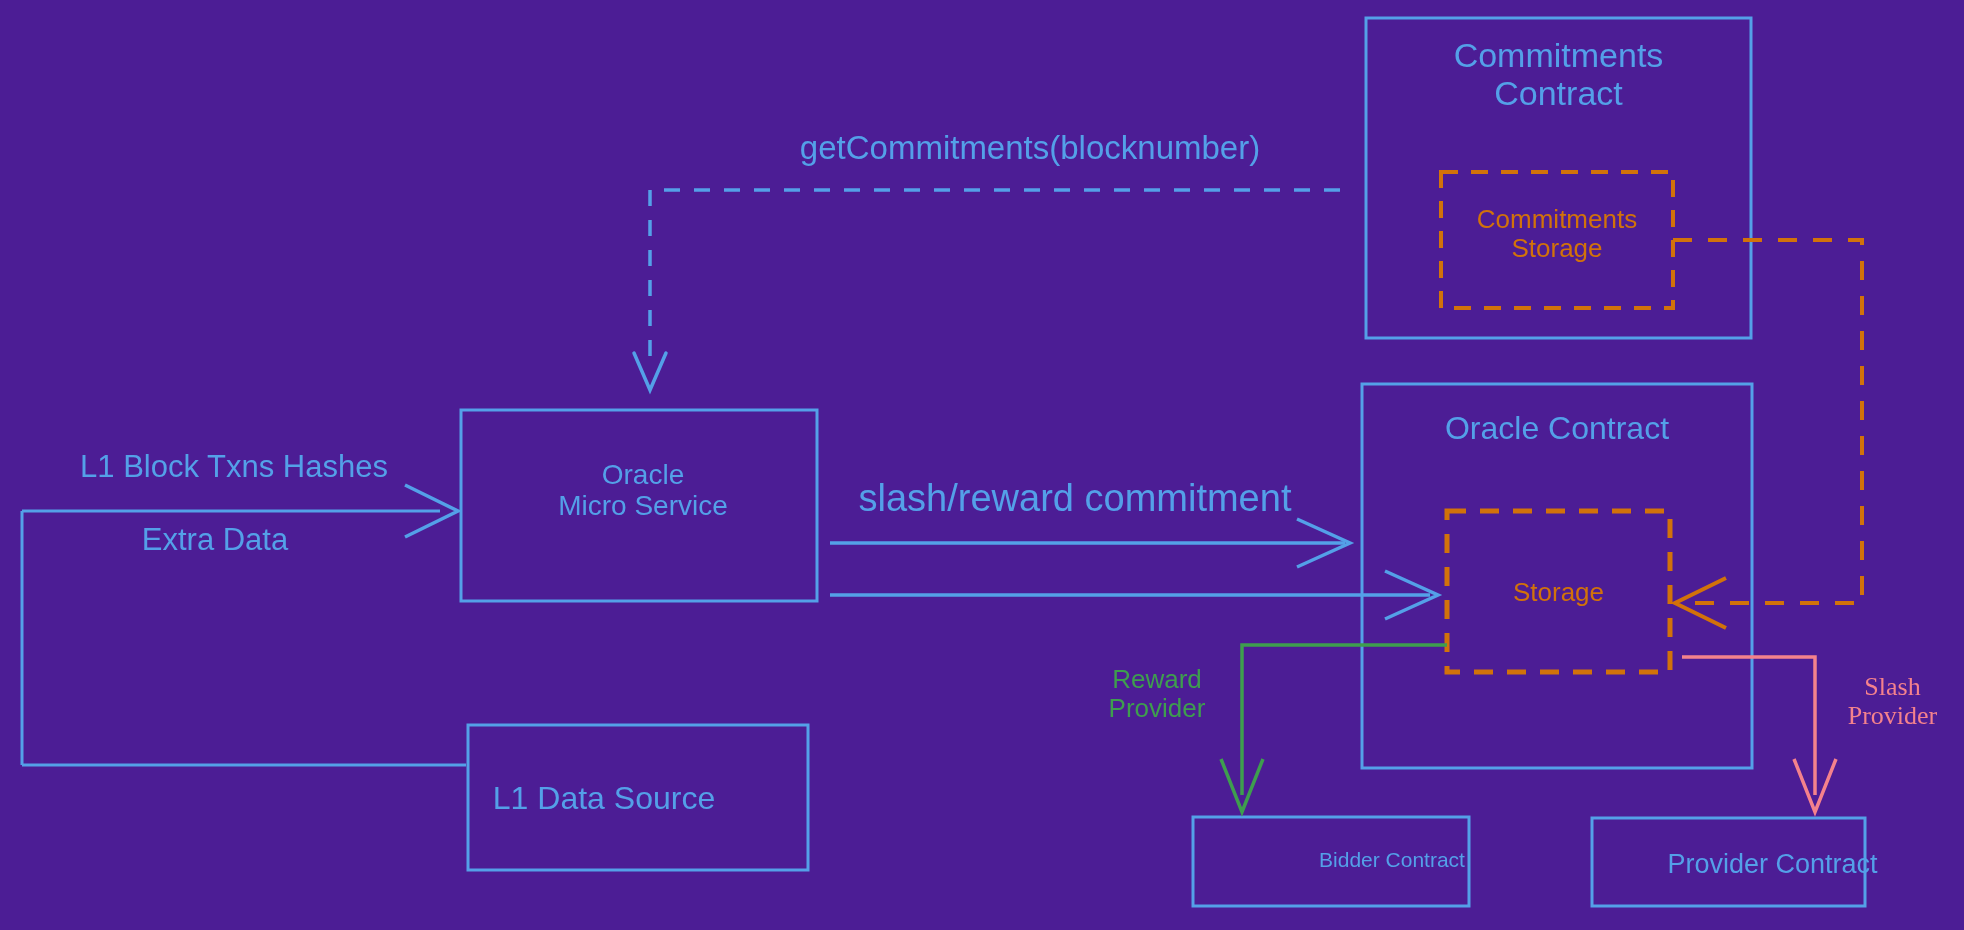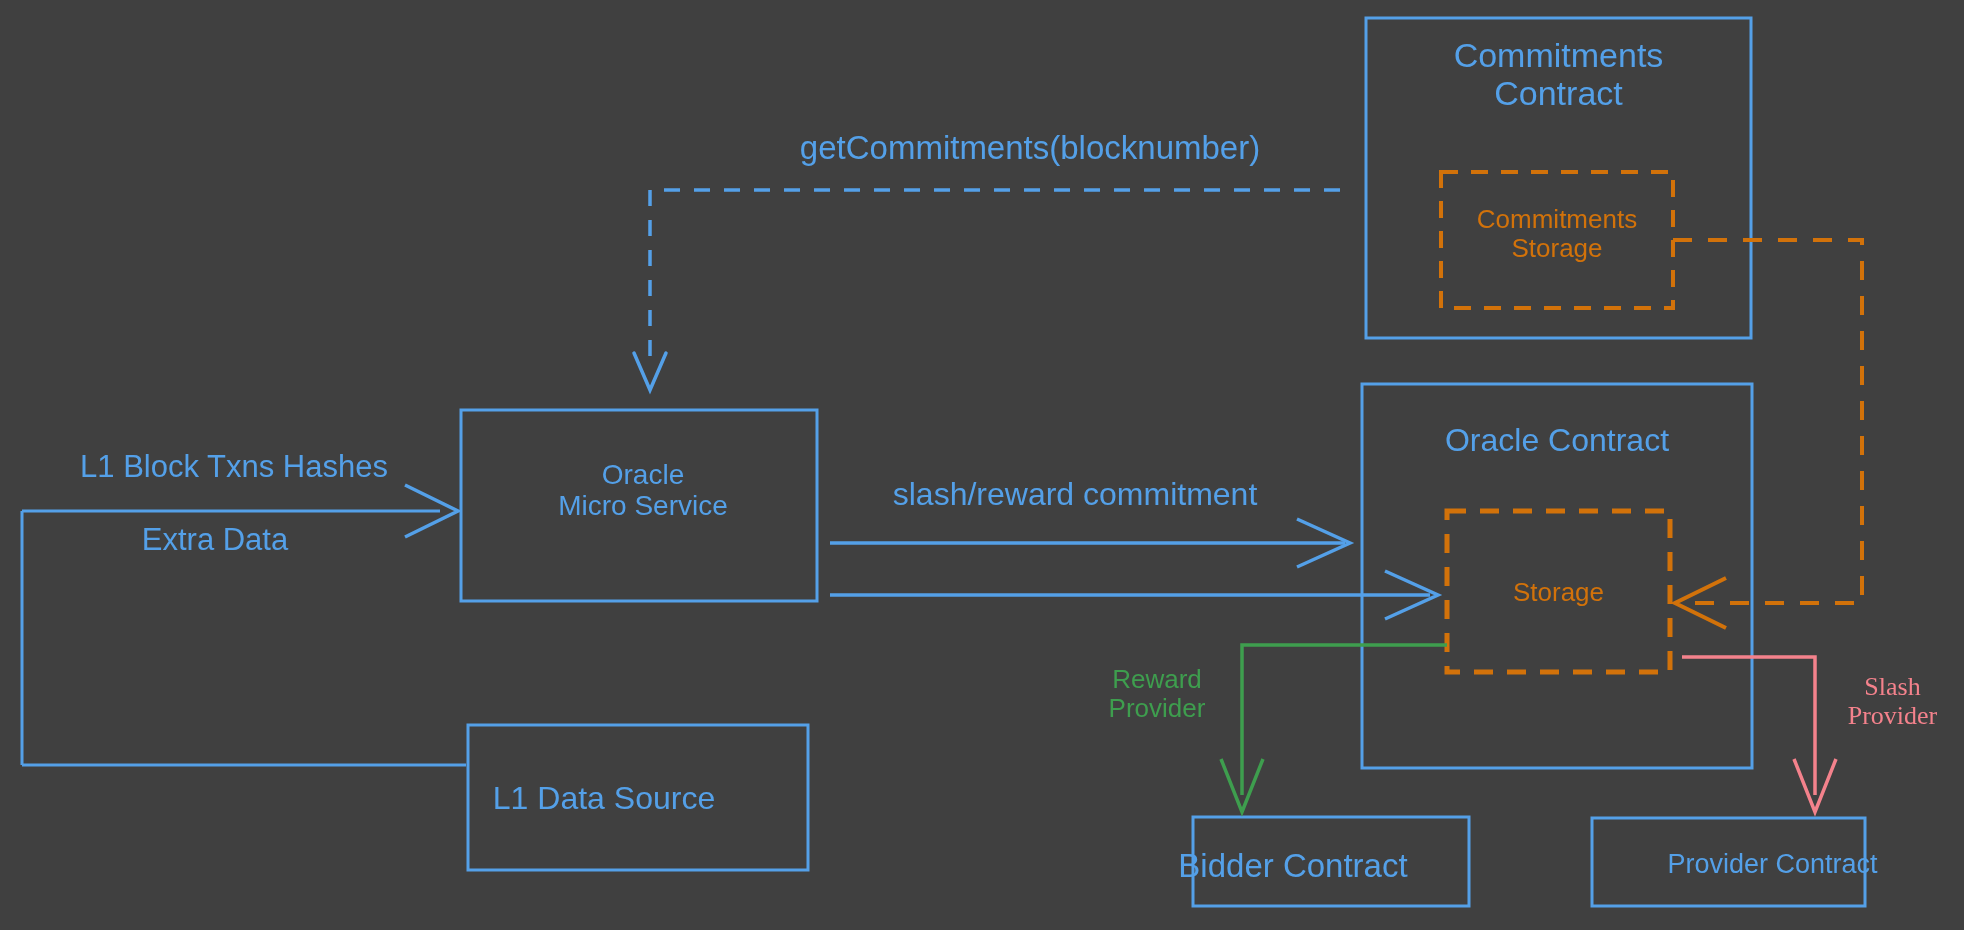--- a/index.html
+++ b/index.html
@@ -5,21 +5,21 @@
 <style>
   html, body {
     margin: 0;
     padding: 0;
     background: #0f0f10;
   }
   #canvas {
     position: relative;
     width: 1964px;
     height: 930px;
-    background: #404040;
+    background: #4c1d95;
     overflow: hidden;
     font-family: "Liberation Sans", sans-serif;
   }
   #svg-layer {
     position: absolute;
     left: 0;
     top: 0;
     width: 1964px;
     height: 930px;
   }
@@ -104,40 +104,40 @@
     </g>
 
   </svg>
 
   <div class="node-label" style="left:1366px; top:36px; width:385px; color:#54a0e8; font-size:34px;">Commitments
 Contract</div>
 
   <div class="node-label" style="left:1441px; top:205px; width:232px; color:#d2720a; font-size:26px;">Commitments
 Storage</div>
 
-  <div class="node-label" style="left:1362px; top:423px; width:390px; color:#54a0e8; font-size:32px;">Oracle Contract</div>
+  <div class="node-label" style="left:1362px; top:411px; width:390px; color:#54a0e8; font-size:32px;">Oracle Contract</div>
 
   <div class="node-label" style="left:1447px; top:578px; width:223px; color:#d2720a; font-size:26px;">Storage</div>
 
   <div class="node-label" style="left:461px; top:459px; width:364px; color:#54a0e8; font-size:28px;">Oracle
 Micro Service</div>
 
   <div class="node-label" style="left:468px; top:781px; width:272px; color:#54a0e8; font-size:32px;">L1 Data Source</div>
 
-  <div class="node-label" style="left:1135px; top:848px; width:316px; color:#54a0e8; font-size:33px;">Bidder Contract</div>
+  <div class="node-label" style="left:1234px; top:848px; width:316px; color:#54a0e8; font-size:21px;">Bidder Contract</div>
 
   <div class="node-label" style="left:1592px; top:849px; width:273px; color:#54a0e8; font-size:27px;padding-left:44px;">Provider Contract</div>
 
   <div class="edge-label" style="left:660px; top:130px; width:740px; color:#54a0e8; font-size:33px;">getCommitments(blocknumber)</div>
 
   <div class="edge-label" style="left:24px; top:450px; width:420px; color:#54a0e8; font-size:31px;">L1 Block Txns Hashes</div>
 
   <div class="edge-label" style="left:60px; top:523px; width:310px; color:#54a0e8; font-size:31px;">Extra Data</div>
 
-  <div class="edge-label" style="left:840px; top:477px; width:470px; color:#54a0e8; font-size:32px;">slash/reward commitment</div>
+  <div class="edge-label" style="left:840px; top:477px; width:470px; color:#54a0e8; font-size:38px;">slash/reward commitment</div>
 
   <div class="edge-label" style="left:1096px; top:665px; width:122px; color:#3e9e4e; font-size:26px;">Reward
 Provider</div>
 
   <div class="edge-label" style="left:1830px; top:672px; width:125px; color:#f4828c; font-size:26px;font-family:Liberation Serif, serif;">Slash
 Provider</div>
 
 </div>
 
 </body></html>

